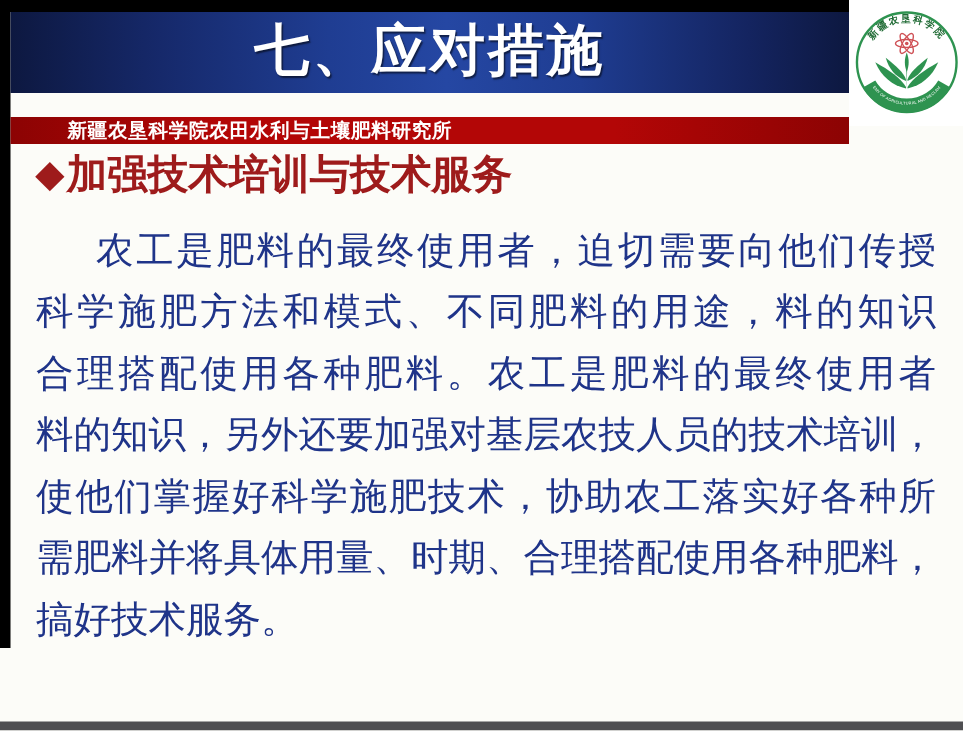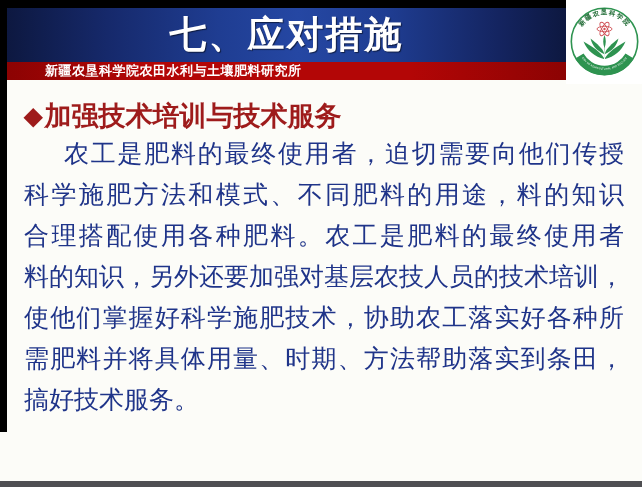--- a/index.html
+++ b/index.html
@@ -25,21 +25,21 @@
     display:inline-block;
     line-height:54px;
     color:#ffffff;
     font-size:37px;
     font-weight:bold;
     letter-spacing:2px;
     white-space:nowrap;
     text-shadow:1px 1px 1px rgba(0,0,0,.55);
   }
   .org-bar{
-    position:absolute;left:7px;top:62px;width:559px;height:18px;
+    position:absolute;left:7px;top:78px;width:559px;height:18px;
     background:linear-gradient(90deg,#8c0303 0%,#b30606 25%,#b30606 72%,#8c0303 100%);
   }
   .org-bar-text{
     display:block;
     padding-left:38px;
     line-height:18px;
     color:#ffffff;
     font-size:13px;
     font-weight:bold;
     font-family:"Liberation Sans", sans-serif;
@@ -55,21 +55,21 @@
   .content{position:absolute;left:24px;top:88px;width:600px;}
   .heading-line{
     color:#9e1b1b;
     font-size:27px;
     font-weight:bold;
     line-height:34px;
     margin-top:11px;
     white-space:nowrap;
   }
   .heading-line .bullet{font-size:24px;vertical-align:1px;margin-right:2px;}
-  .paragraph{color:#1f3489;font-size:25px;line-height:41px;}
+  .paragraph{margin-top:13px;color:#1f3489;font-size:25px;line-height:41px;}
   .para-line{
     width:600px;
     text-align:justify;
     text-align-last:justify;
     white-space:nowrap;
     overflow:hidden;
   }
   .para-line.first{padding-left:40px;width:560px;}
   .para-line.last{text-align-last:left;}
 </style>
@@ -131,19 +131,19 @@
   <div class="content">
     <div class="heading-line">
       <span class="bullet">◆</span><span>加强技术培训与技术服务</span>
     </div>
     <div class="paragraph">
       <div class="para-line first">农工是肥料的最终使用者，迫切需要向他们传授</div>
       <div class="para-line">科学施肥方法和模式、不同肥料的用途，料的知识</div>
       <div class="para-line">合理搭配使用各种肥料。农工是肥料的最终使用者</div>
       <div class="para-line">料的知识，另外还要加强对基层农技人员的技术培训，</div>
       <div class="para-line">使他们掌握好科学施肥技术，协助农工落实好各种所</div>
-      <div class="para-line">需肥料并将具体用量、时期、方法帮助落实到条田，</div>
+      <div class="para-line">需肥料并将具体用量、时期、合理搭配使用各种肥料，</div>
       <div class="para-line last">搞好技术服务。</div>
     </div>
   </div>
 
   <div class="bottom-bar"></div>
 </div>
 
 </body></html>

